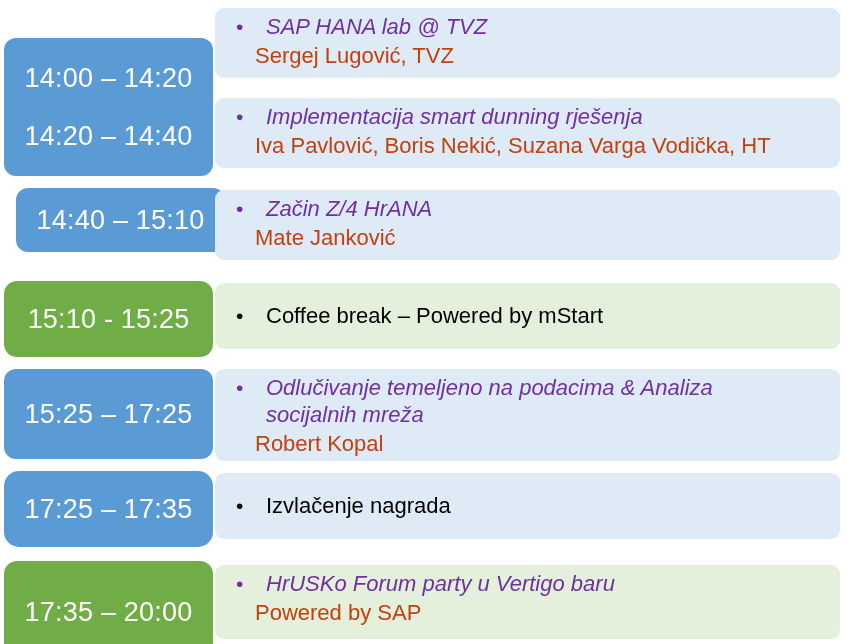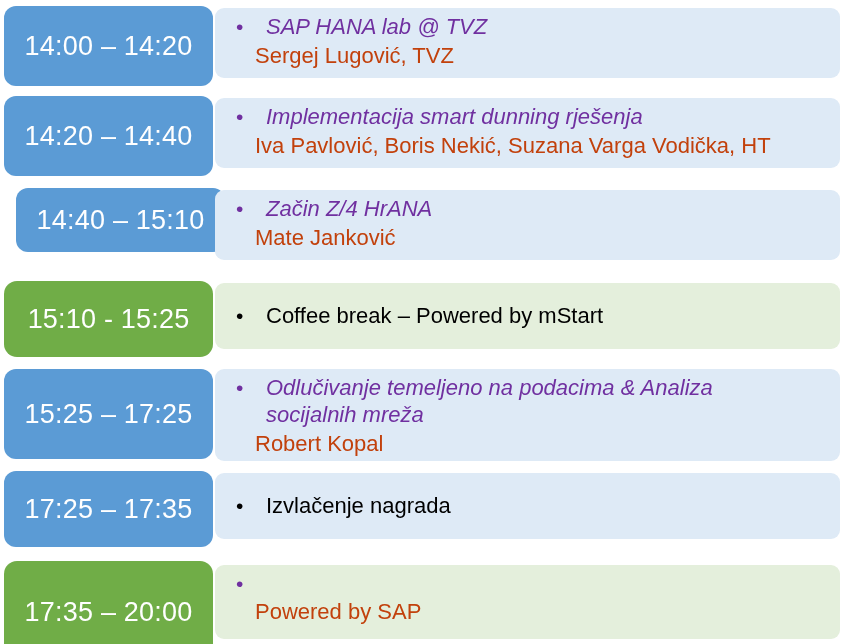--- a/index.html
+++ b/index.html
@@ -90,21 +90,21 @@
     line-height: 1.26;
     padding-top: 1px;
   }
 </style>
 </head>
 <body>
 
 <div class="agenda">
 
   <div class="row" style="top:6px;height:80px;">
-    <div class="time-box blue" style="height:80px;">
+    <div class="time-box blue" style="height:80px;margin-top:32px;">
       <span>14:00 – 14:20</span>
     </div>
     <div class="content-box blue" style="top:2px;height:70px;">
       <div class="line">
         <span class="bullet purple">•</span>
         <span class="title-text">SAP HANA lab @ TVZ</span>
       </div>
       <div class="line">
         <span class="bullet-spacer"></span>
         <span class="speaker-text">Sergej Lugović, TVZ</span>
@@ -167,38 +167,39 @@
 socijalnih mreža</span>
       </div>
       <div class="line">
         <span class="bullet-spacer"></span>
         <span class="speaker-text">Robert Kopal</span>
       </div>
     </div>
   </div>
 
   <div class="row" style="top:471px;height:76px;">
-    <div class="time-box blue" style="height:76px;">
+    <div class="time-box blue" style="height:76px;border-radius:15px;">
       <span>17:25 – 17:35</span>
     </div>
     <div class="content-box blue" style="top:2px;height:66px;display:flex;align-items:center;">
       <div class="line">
         <span class="bullet black">•</span>
         <span class="title-text plain">Izvlačenje nagrada</span>
       </div>
     </div>
   </div>
 
   <div class="row" style="top:561px;height:82px;">
     <div class="time-box green" style="height:102px;">
       <span>17:35 – 20:00</span>
     </div>
     <div class="content-box green" style="top:4px;height:74px;">
       <div class="line">
         <span class="bullet purple">•</span>
+        <span class="title-text">HrUSKo Forum party u Vertigo baru</span>
       </div>
       <div class="line">
         <span class="bullet-spacer"></span>
         <span class="speaker-text">Powered by SAP</span>
       </div>
     </div>
   </div>
 
 </div>
 

